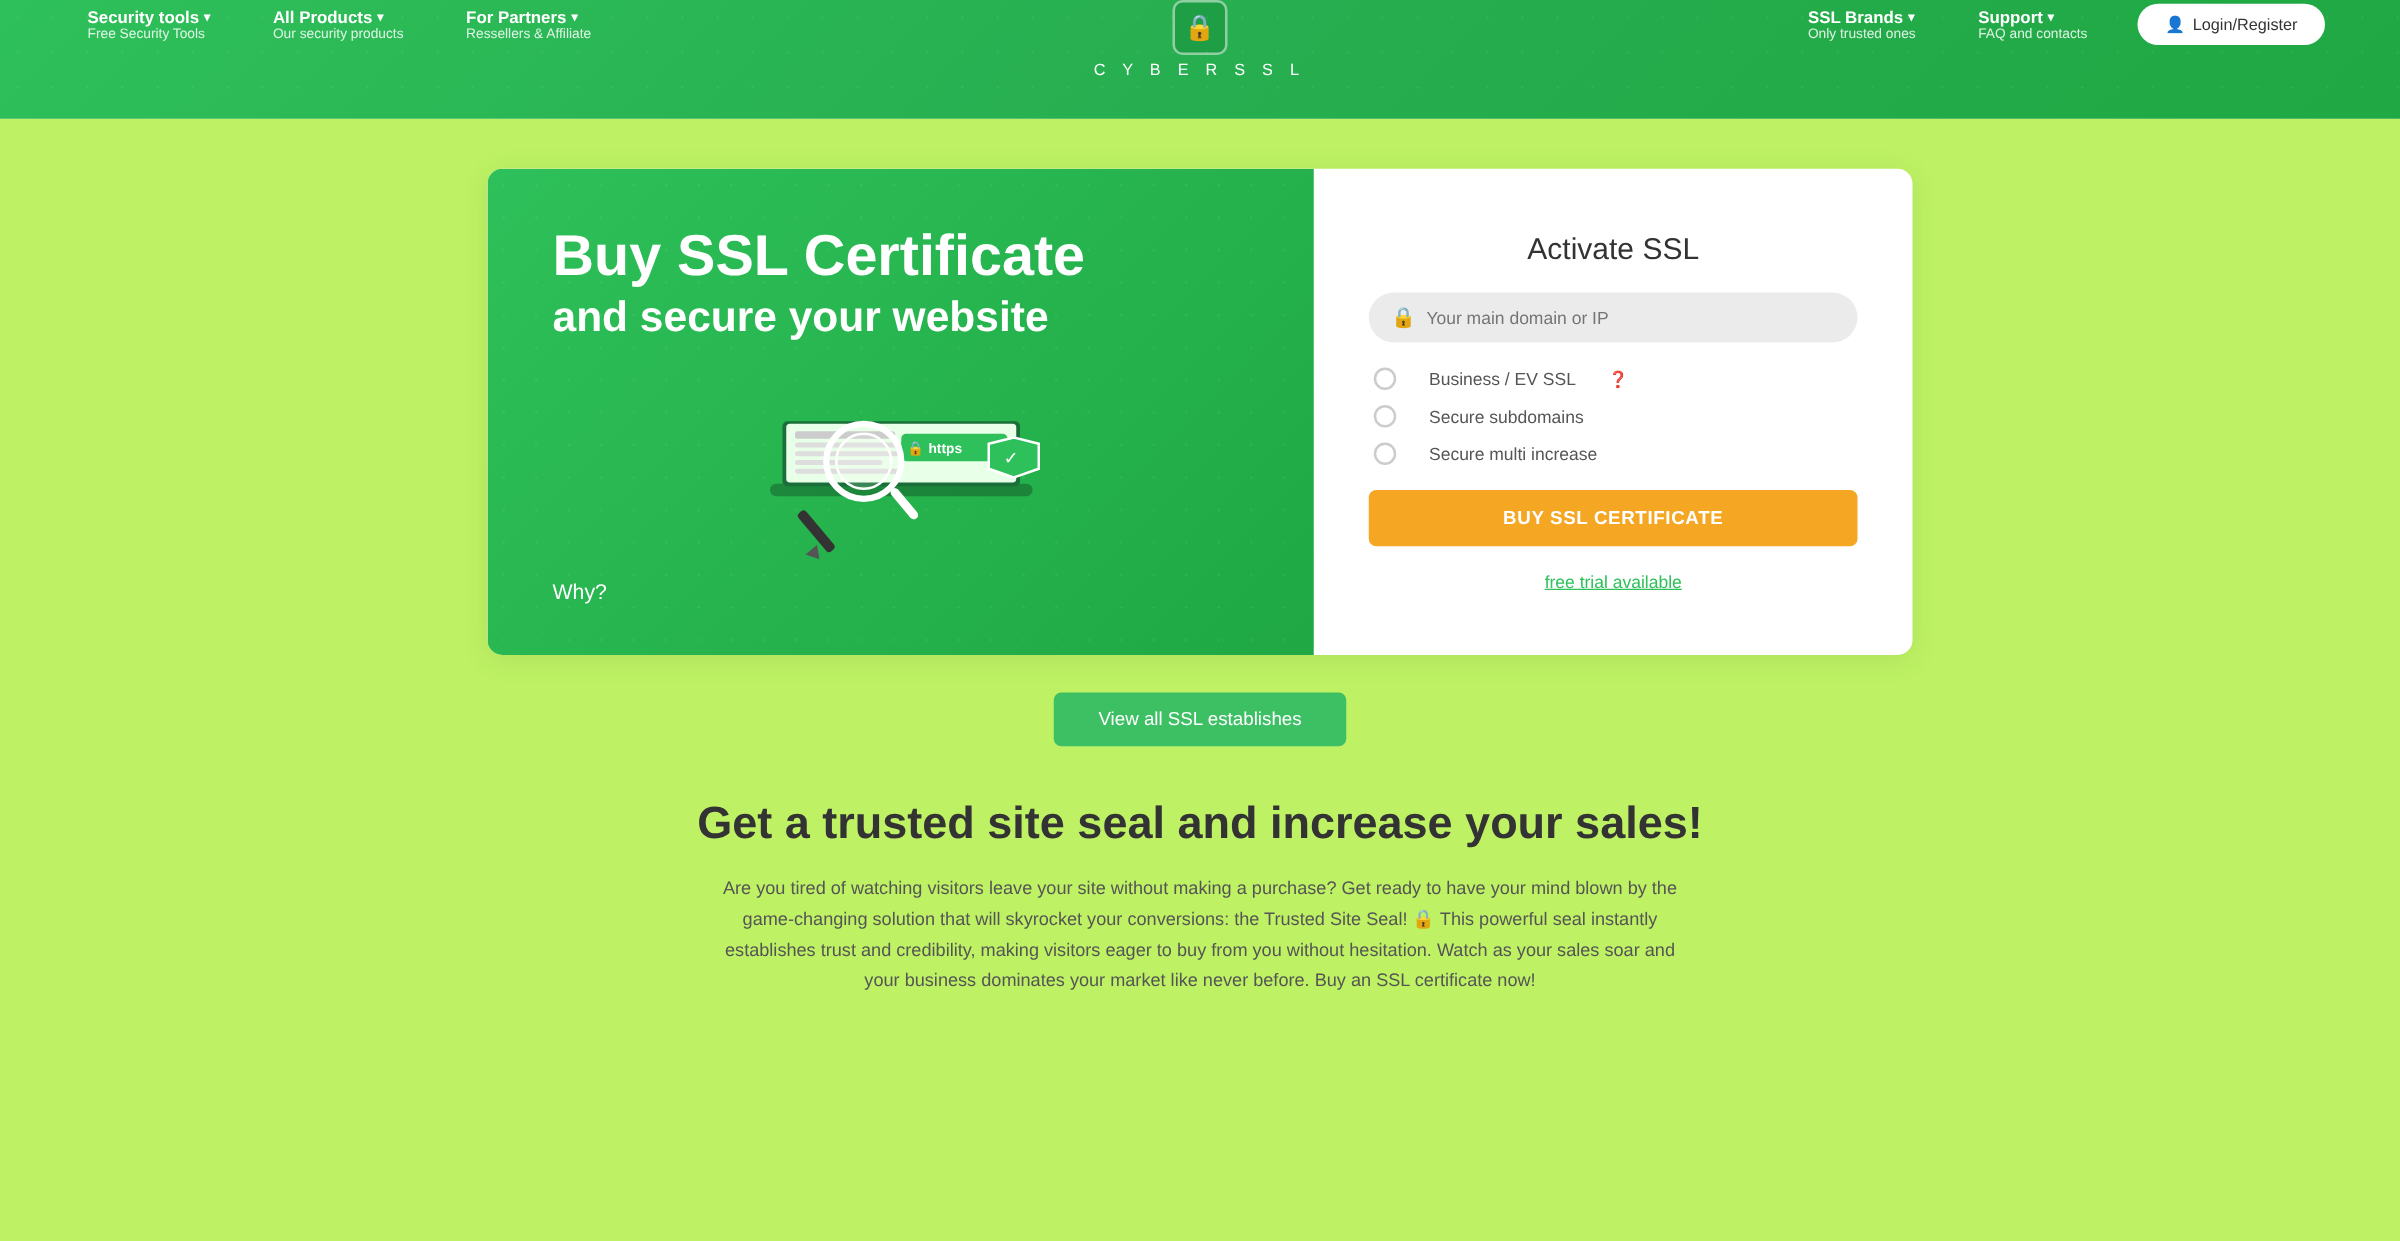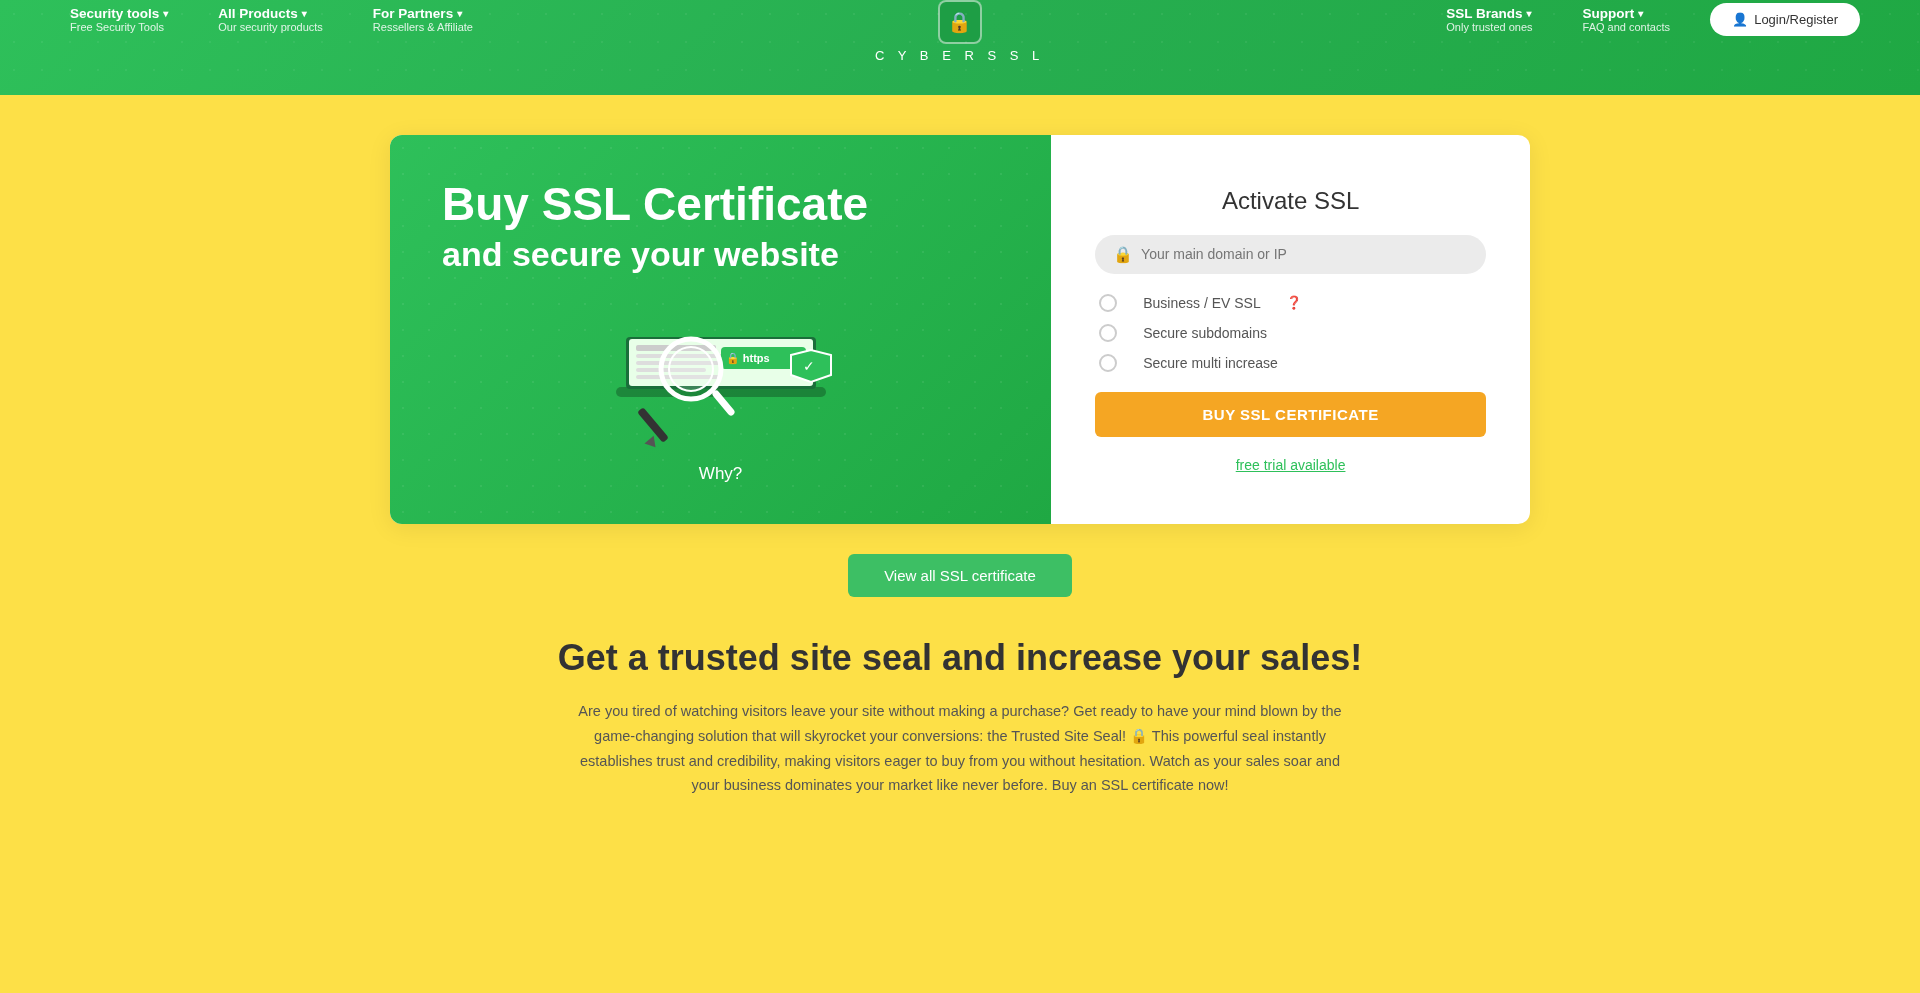--- a/index.html
+++ b/index.html
@@ -35,21 +35,21 @@
       border-radius: 8px; display: flex; align-items: center; justify-content: center; color: white; font-size: 20px;
     }
     .nav-logo .logo-text { color: white; font-size: 13px; letter-spacing: 5px; font-weight: 300; margin-top: 4px; }
     .nav-right { display: flex; gap: 30px; align-items: center; }
     .login-btn {
       background: white; color: #333; border: none; border-radius: 20px; padding: 9px 22px;
       font-size: 13px; cursor: pointer; display: flex; align-items: center; gap: 6px; font-weight: 500;
     }
 
     
-    .main-content { background: #fde047; padding: 40px 76px 50px; min-height: 898px; }
+    .main-content { background: #bef264; padding: 40px 76px 50px; min-height: 898px; }
 
     
     .hero-wrapper {
       display: flex; max-width: 1140px; margin: 0 auto; background: white;
       border-radius: 12px; box-shadow: 0 4px 24px rgba(0,0,0,0.08); overflow: hidden; min-height: 380px;
     }
     .hero-left {
       background: linear-gradient(135deg, #2ec05a 0%, #1fa843 100%);
       position: relative; overflow: hidden; flex: 0 0 58%; padding: 44px 52px 40px;
       display: flex; flex-direction: column; justify-content: space-between;
@@ -60,21 +60,21 @@
       background-image: radial-gradient(circle, rgba(255,255,255,0.07) 1px, transparent 1px);
       background-size: 26px 26px; pointer-events: none;
     }
     .hero-title { color: white; font-size: 46px; font-weight: 700; line-height: 1.1; position: relative; }
     .hero-subtitle { color: white; font-size: 34px; font-weight: 700; line-height: 1.2; position: relative; margin-top: 4px; }
     .hero-illustration {
       display: flex; justify-content: center; align-items: center; position: relative; margin: 20px 0 10px;
       height: 160px;
     }
     
-    .hero-why-row { display: flex; align-items: center; gap: 14px; position: relative; flex-direction: column; }
+    .hero-why-row { display: flex; align-items: center; gap: 14px; position: relative; }
     .hero-why-text { color: white; font-size: 17px; font-weight: 500; }
     .watch-video-btn {
       background: white; border: none; border-radius: 30px; padding: 11px 22px;
       font-size: 15px; cursor: pointer; color: #333; display: flex; align-items: center; gap: 10px; font-weight: 500;
     }
     .play-icon {
       width: 28px; height: 28px; background: #2ec05a; border-radius: 50%;
       display: flex; align-items: center; justify-content: center; color: white; font-size: 11px;
     }
 
@@ -241,21 +241,21 @@
           <span class="option-label">Secure multi increase</span>
         </div>
       </div>
 
       <button class="buy-ssl-btn">BUY SSL CERTIFICATE</button>
       <span class="free-trial">free trial available</span>
     </div>
   </div>
 
   <div class="view-all-wrap">
-    <button class="view-all-btn">View all SSL certificate</button>
+    <button class="view-all-btn">View all SSL establishes</button>
   </div>
 
   <div style="max-width:1140px;margin:0 auto;padding-top:10px;">
     <h2 class="section-title">Get a trusted site seal and increase your sales!</h2>
     <p class="section-desc">Are you tired of watching visitors leave your site without making a purchase? Get ready to have your mind blown by the game-changing solution that will skyrocket your conversions: the Trusted Site Seal! 🔒 This powerful seal instantly establishes trust and credibility, making visitors eager to buy from you without hesitation. Watch as your sales soar and your business dominates your market like never before. Buy an SSL certificate now!</p>
   </div>
 
 </div>
 
 </body></html>

